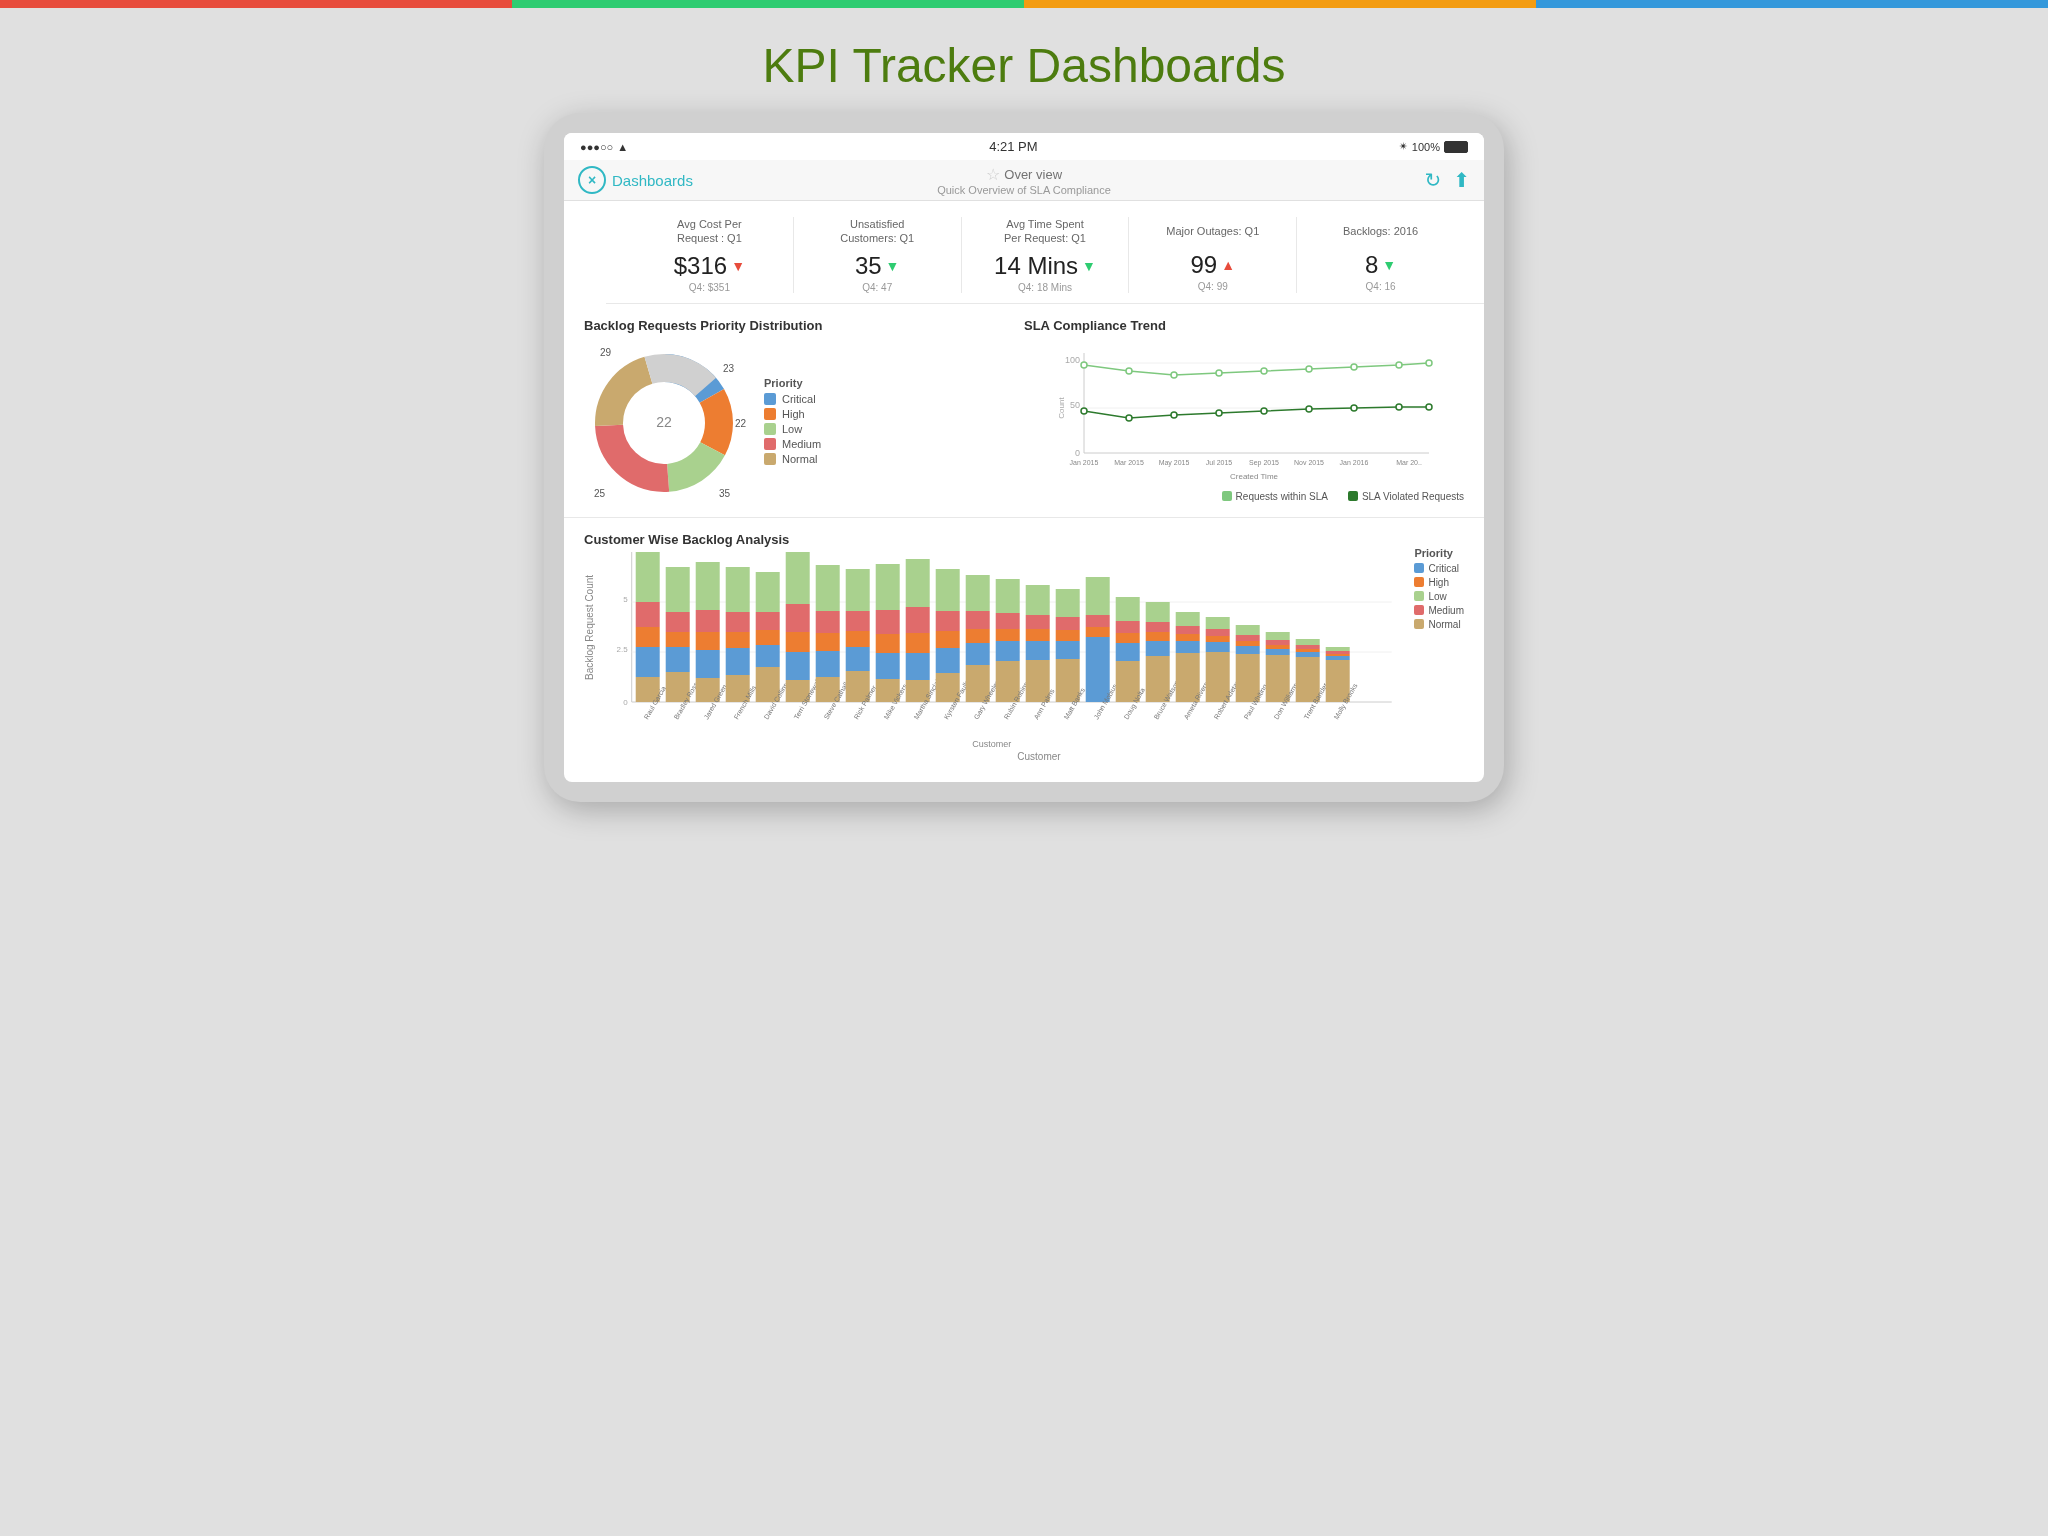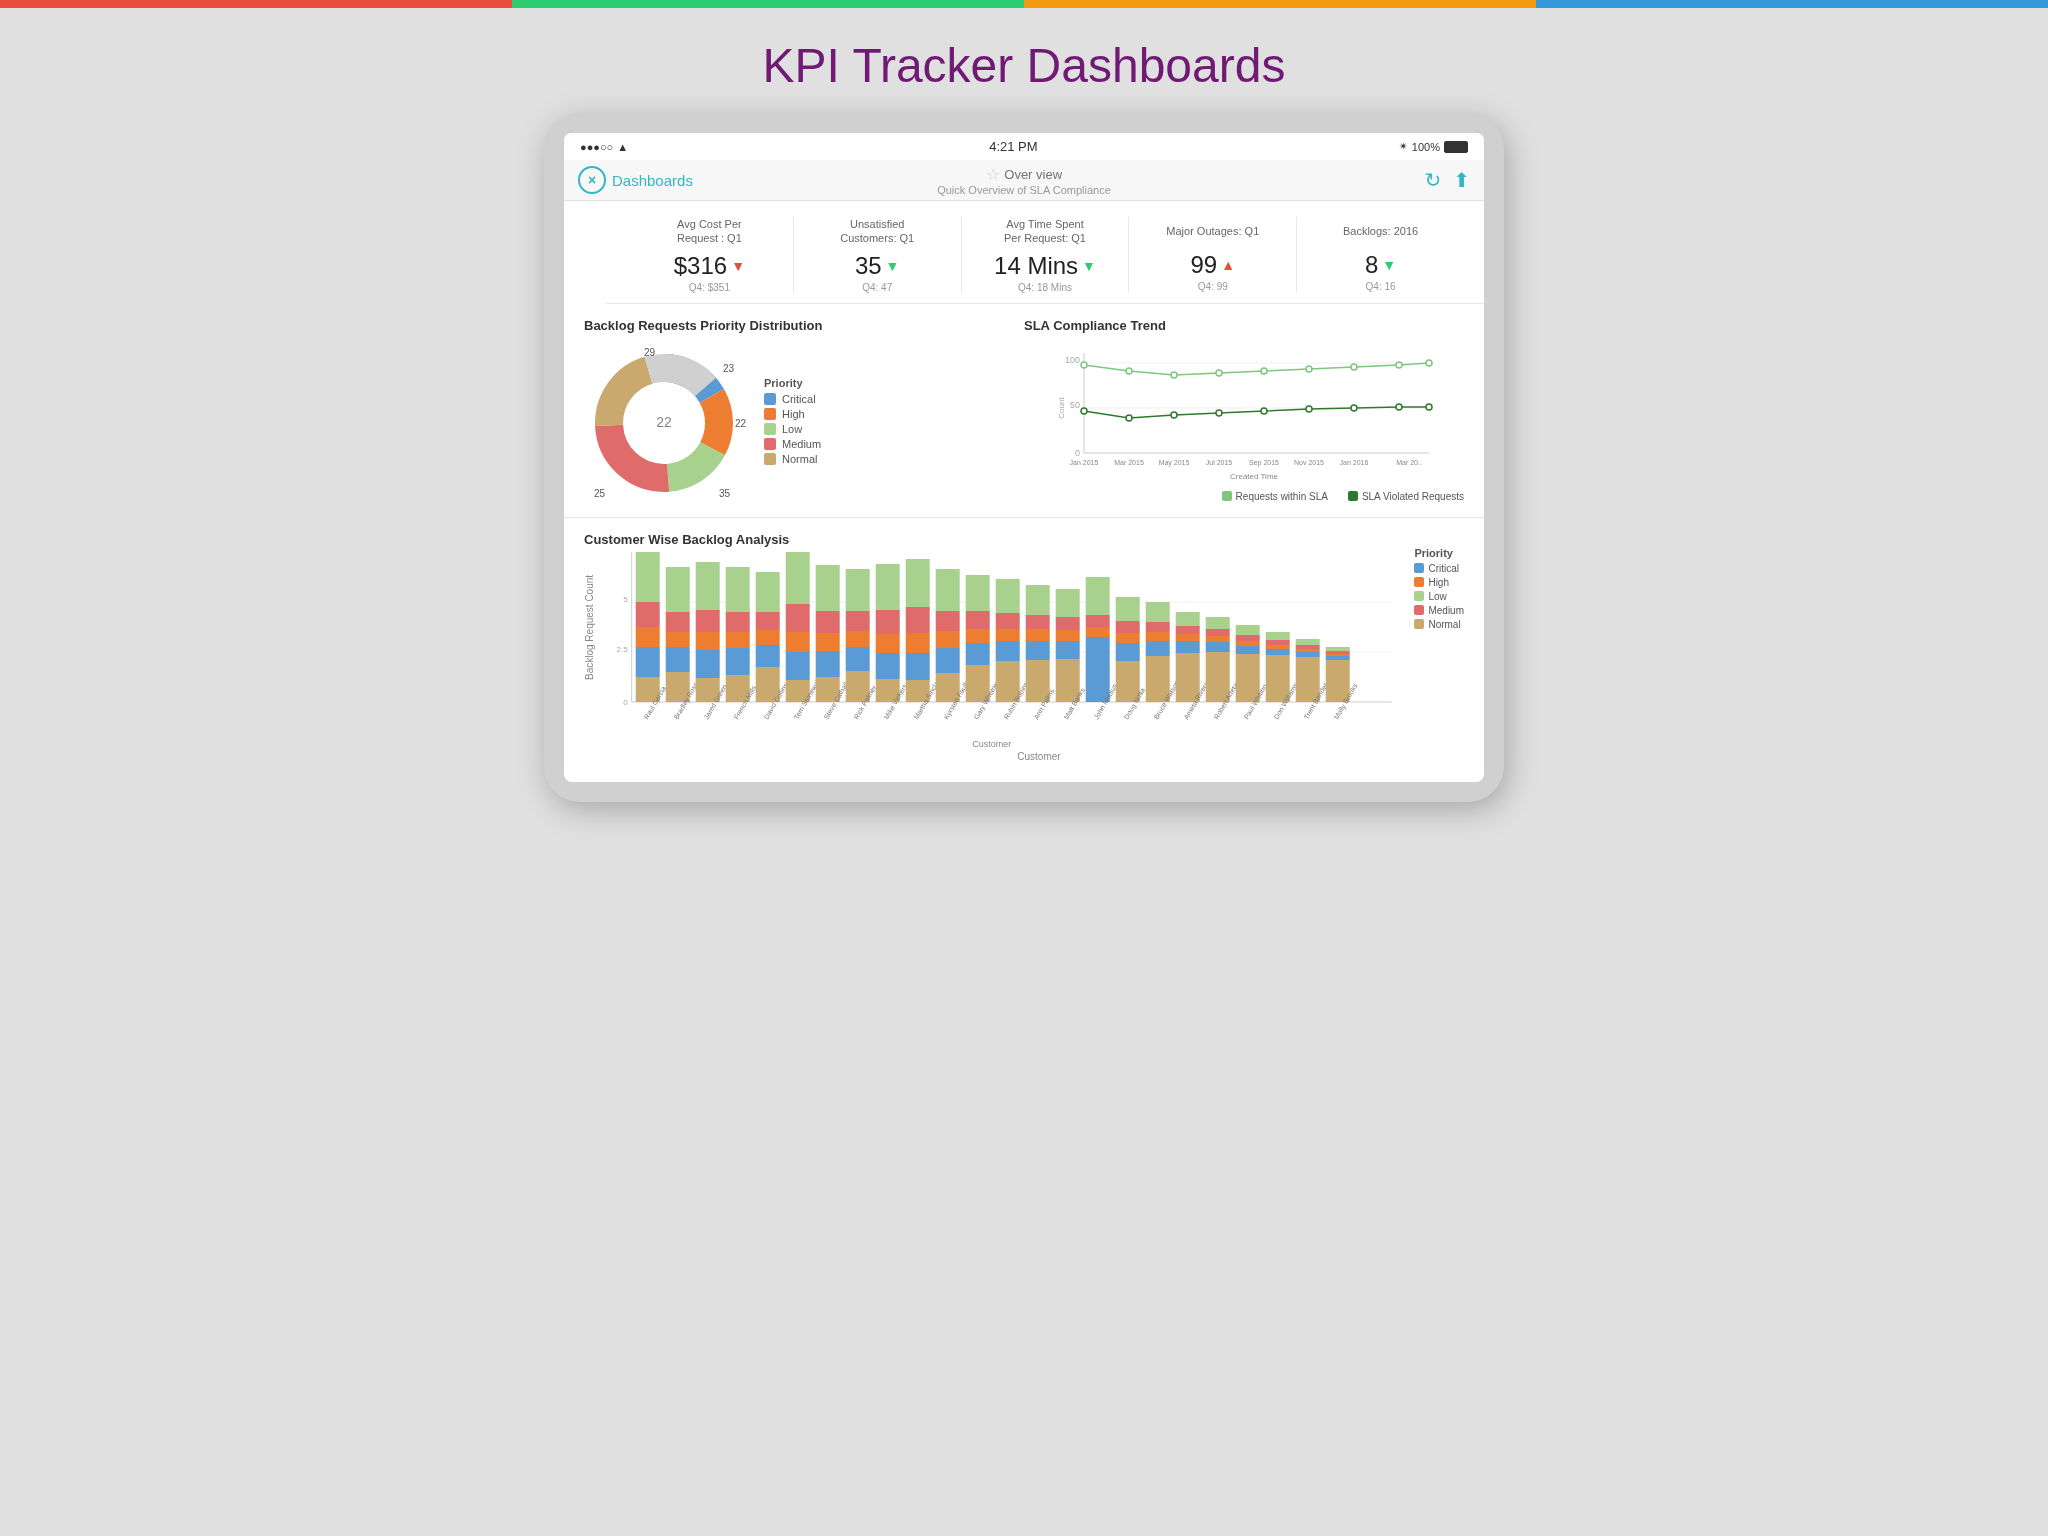--- a/index.html
+++ b/index.html
@@ -12,21 +12,21 @@
       align-items: center;
     }
     .top-bar {
       width: 100%;
       height: 8px;
       background: linear-gradient(to right, #e74c3c 25%, #2ecc71 25%, #2ecc71 50%, #f39c12 50%, #f39c12 75%, #3498db 75%);
     }
     .page-title {
       font-size: 48px;
       font-weight: 300;
-      color: #701a75;
+      color: #4d7c0f;
       margin: 30px 0 20px 0;
       text-align: center;
     }
     .ipad-frame {
       width: 960px;
       background: #d0d0d0;
       border-radius: 36px;
       padding: 20px;
       box-shadow: 4px 8px 30px rgba(0,0,0,0.25);
       margin-bottom: 40px;
@@ -310,21 +310,21 @@
               <circle cx="80" cy="80" r="55" fill="none" stroke="#e06b6b" stroke-width="28" stroke-dasharray="88.0 257.4" stroke-dashoffset="-168.3" transform="rotate(-90 80 80)"></circle>
               <circle cx="80" cy="80" r="55" fill="none" stroke="#c9a96e" stroke-width="28" stroke-dasharray="72.9 272.5" stroke-dashoffset="-256.3" transform="rotate(-90 80 80)"></circle>
               <circle cx="80" cy="80" r="55" fill="none" stroke="#d0d0d0" stroke-width="28" stroke-dasharray="63.2 282.2" stroke-dashoffset="-329.2" transform="rotate(-90 80 80)"></circle>
               <circle cx="80" cy="80" r="35" fill="white"></circle>
 
               <text x="80" y="84" text-anchor="middle" font-size="14" fill="#888">22</text>
             </svg>
             
             <div class="donut-labels">
               <span class="donut-label" style="top:20px;right:10px;">23</span>
-              <span class="donut-label" style="top:4px;left:16px;margin-left:44px;">29</span>
+              <span class="donut-label" style="top:4px;left:16px;">29</span>
               <span class="donut-label" style="top:50%;right:-2px;transform:translateY(-50%);">22</span>
               <span class="donut-label" style="bottom:4px;right:14px;">35</span>
               <span class="donut-label" style="bottom:4px;left:10px;">25</span>
             </div>
           </div>
           <div class="legend">
             <div style="font-size:11px;font-weight:600;margin-bottom:4px;">Priority</div>
             <div class="legend-item">
               <div class="legend-dot" style="background:#5b9bd5;"></div>
               <span>Critical</span>

